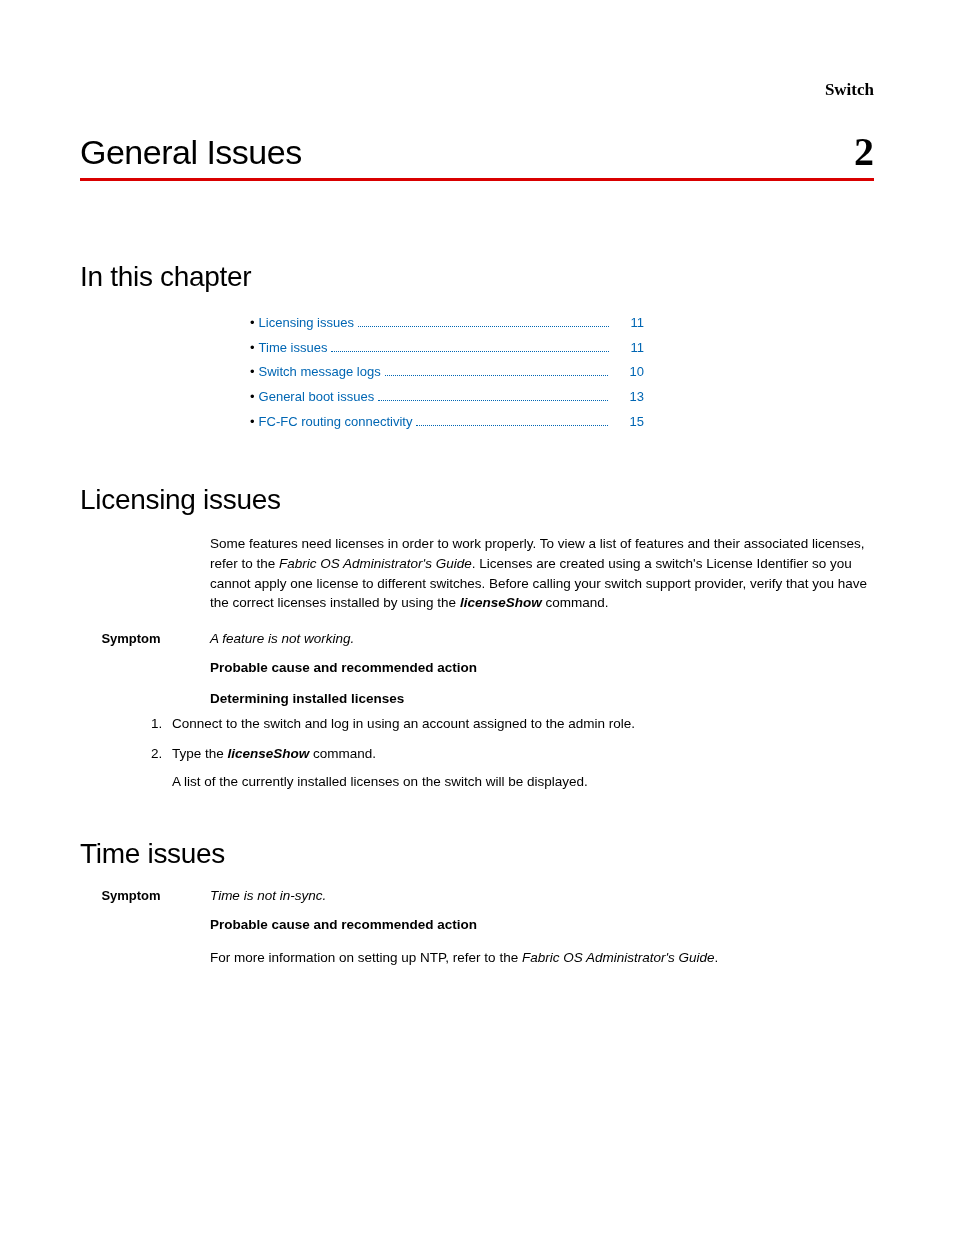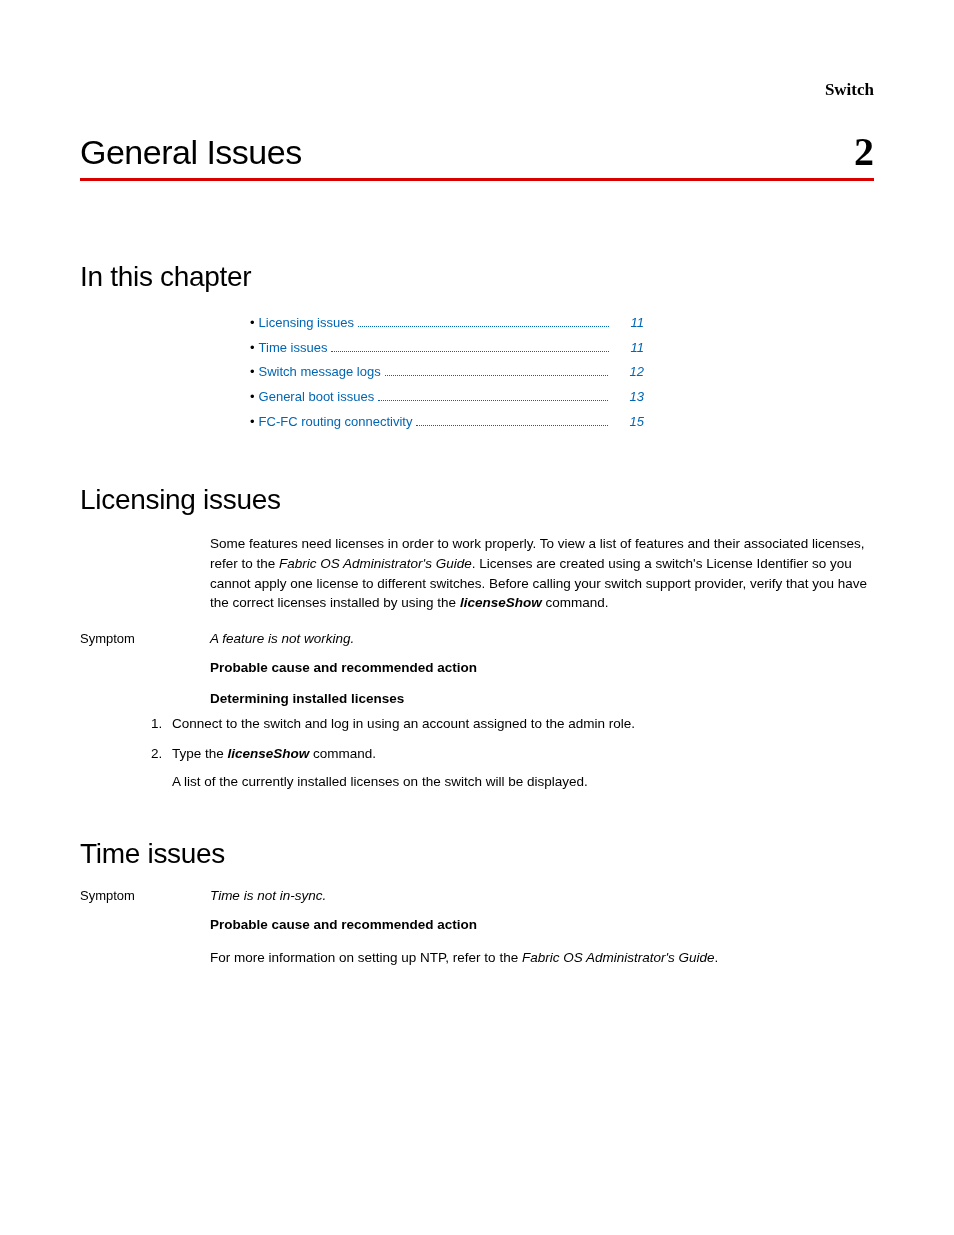--- a/index.html
+++ b/index.html
@@ -69,40 +69,40 @@
     color: #000;
     margin-right: 4px;
   }
   .toc-label { white-space: nowrap; }
   .toc-dots {
     flex: 1;
     border-bottom: 1px dotted #0066b3;
     margin: 0 4px 3px 4px;
     min-width: 20px;
   }
-  .toc-page { white-space: nowrap; margin-left: 18px; font-style: italic; }
+  .toc-page { white-space: nowrap; margin-left: 18px; }
   .body-block {
     margin-left: 130px;
     margin-bottom: 18px;
   }
   .body-text {
     font-size: 13.5px;
     line-height: 1.45;
   }
   .italic { font-style: italic; }
   .bold { font-weight: bold; font-style: italic; }
   .symptom-row {
     display: flex;
     margin-bottom: 14px;
   }
   .symptom-label {
     width: 130px;
     font-size: 13px;
-    font-weight: normal;
-    text-align: left;
+    font-weight: bold;
+    text-align: center;
     padding-right: 28px;
     flex-shrink: 0;
   }
   .symptom-text {
     font-size: 13.5px;
     font-style: italic;
   }
   .subheading {
     font-size: 13.5px;
     font-weight: bold;
@@ -149,21 +149,21 @@
   <div class="toc-item">
     <span class="toc-bullet">•</span>
     <a class="toc-label">Time issues</a>
     <span class="toc-dots"></span>
     <span class="toc-page">11</span>
   </div>
   <div class="toc-item">
     <span class="toc-bullet">•</span>
     <a class="toc-label">Switch message logs</a>
     <span class="toc-dots"></span>
-    <span class="toc-page">12</span>
+    <span class="toc-page">10</span>
   </div>
   <div class="toc-item">
     <span class="toc-bullet">•</span>
     <a class="toc-label">General boot issues</a>
     <span class="toc-dots"></span>
     <span class="toc-page">13</span>
   </div>
   <div class="toc-item">
     <span class="toc-bullet">•</span>
     <a class="toc-label">FC-FC routing connectivity</a>

